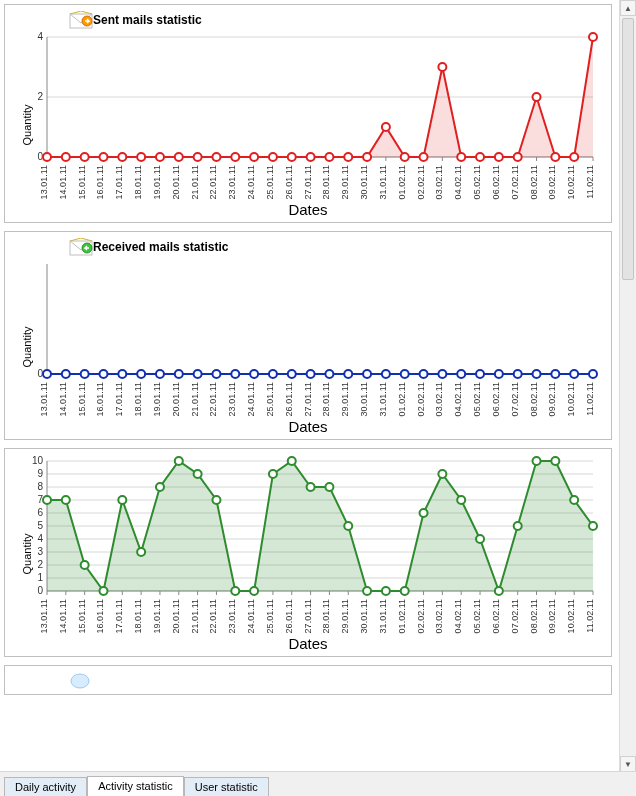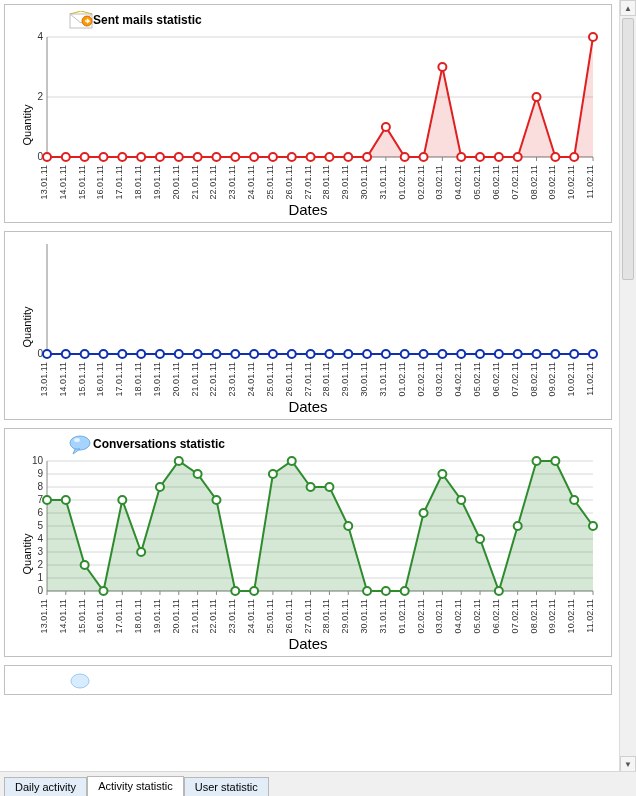--- a/index.html
+++ b/index.html
@@ -238,20 +238,32 @@
             <text x="523.5172413793103" y="134" transform="rotate(-90 523.5172413793103 134)" text-anchor="end" font-size="9" fill="#333">08.02.11</text>
             <text x="542.344827586207" y="134" transform="rotate(-90 542.344827586207 134)" text-anchor="end" font-size="9" fill="#333">09.02.11</text>
             <text x="561.1724137931035" y="134" transform="rotate(-90 561.1724137931035 134)" text-anchor="end" font-size="9" fill="#333">10.02.11</text>
             <text x="580" y="134" transform="rotate(-90 580 134)" text-anchor="end" font-size="9" fill="#333">11.02.11</text>
           </svg>
         <div class="xlabel">Dates</div>
       </div>
     </div>
 
     <div class="panel">
+      <div class="panel-header">
+        <span class="icon">
+          <svg viewBox="0 0 24 18" width="24" height="18">
+            <polygon points="1,3 12,0 23,3 12,10" fill="#fffce0" stroke="#c8a000" stroke-width="0.8"></polygon>
+            <rect x="1" y="3" width="22" height="14" fill="#ffffff" stroke="#b0b0b0" stroke-width="0.8"></rect>
+            <polyline points="1,3 12,12 23,3" fill="none" stroke="#b0b0b0" stroke-width="0.8"></polyline>
+            <circle cx="18" cy="10" r="5" fill="#3cc43c" stroke="#1d801d" stroke-width="0.8"></circle>
+            <polyline points="20,10 16,10 18,8 16,10 18,12" fill="none" stroke="#fff" stroke-width="1.4"></polyline>
+          </svg>
+        </span>
+        <span class="title">Received mails statistic</span>
+      </div>
       <div class="chart-wrap">
         <span class="ylabel">Quantity</span>
         <svg class="chart" id="chart-received" width="590" height="160" viewBox="0 0 590 160">
             <line x1="34" y1="116" x2="580" y2="116" stroke="#d8d8d8" stroke-width="1"></line>
             <text x="30" y="119" text-anchor="end" font-size="10" fill="#333">0</text>
             <line x1="34" y1="116" x2="34" y2="120" stroke="#888" stroke-width="1"></line>
             <line x1="52.827586206896555" y1="116" x2="52.827586206896555" y2="120" stroke="#888" stroke-width="1"></line>
             <line x1="71.65517241379311" y1="116" x2="71.65517241379311" y2="120" stroke="#888" stroke-width="1"></line>
             <line x1="90.48275862068965" y1="116" x2="90.48275862068965" y2="120" stroke="#888" stroke-width="1"></line>
             <line x1="109.3103448275862" y1="116" x2="109.3103448275862" y2="120" stroke="#888" stroke-width="1"></line>
@@ -342,30 +354,20 @@
             <text x="523.5172413793103" y="124" transform="rotate(-90 523.5172413793103 124)" text-anchor="end" font-size="9" fill="#333">08.02.11</text>
             <text x="542.344827586207" y="124" transform="rotate(-90 542.344827586207 124)" text-anchor="end" font-size="9" fill="#333">09.02.11</text>
             <text x="561.1724137931035" y="124" transform="rotate(-90 561.1724137931035 124)" text-anchor="end" font-size="9" fill="#333">10.02.11</text>
             <text x="580" y="124" transform="rotate(-90 580 124)" text-anchor="end" font-size="9" fill="#333">11.02.11</text>
           </svg>
         <div class="xlabel">Dates</div>
       </div>
     </div>
 
     <div class="panel">
-      <div class="panel-header">
-        <span class="icon">
-          <svg viewBox="0 0 24 20" width="24" height="20">
-            <ellipse cx="11" cy="8" rx="10" ry="7" fill="#a7d3ff" stroke="#5aa0e0" stroke-width="0.8"></ellipse>
-            <path d="M6 14 L4 19 L11 14 Z" fill="#a7d3ff" stroke="#5aa0e0" stroke-width="0.8"></path>
-            <ellipse cx="8" cy="5" rx="3" ry="2" fill="#ffffff" opacity="0.7"></ellipse>
-          </svg>
-        </span>
-        <span class="title">Conversations statistic</span>
-      </div>
       <div class="chart-wrap">
         <span class="ylabel">Quantity</span>
         <svg class="chart" id="chart-conv" width="590" height="180" viewBox="0 0 590 180">
             <line x1="34" y1="136" x2="580" y2="136" stroke="#d8d8d8" stroke-width="1"></line>
             <text x="30" y="139" text-anchor="end" font-size="10" fill="#333">0</text>
             <line x1="34" y1="123" x2="580" y2="123" stroke="#d8d8d8" stroke-width="1"></line>
             <text x="30" y="126" text-anchor="end" font-size="10" fill="#333">1</text>
             <line x1="34" y1="110" x2="580" y2="110" stroke="#d8d8d8" stroke-width="1"></line>
             <text x="30" y="113" text-anchor="end" font-size="10" fill="#333">2</text>
             <line x1="34" y1="97" x2="580" y2="97" stroke="#d8d8d8" stroke-width="1"></line>

